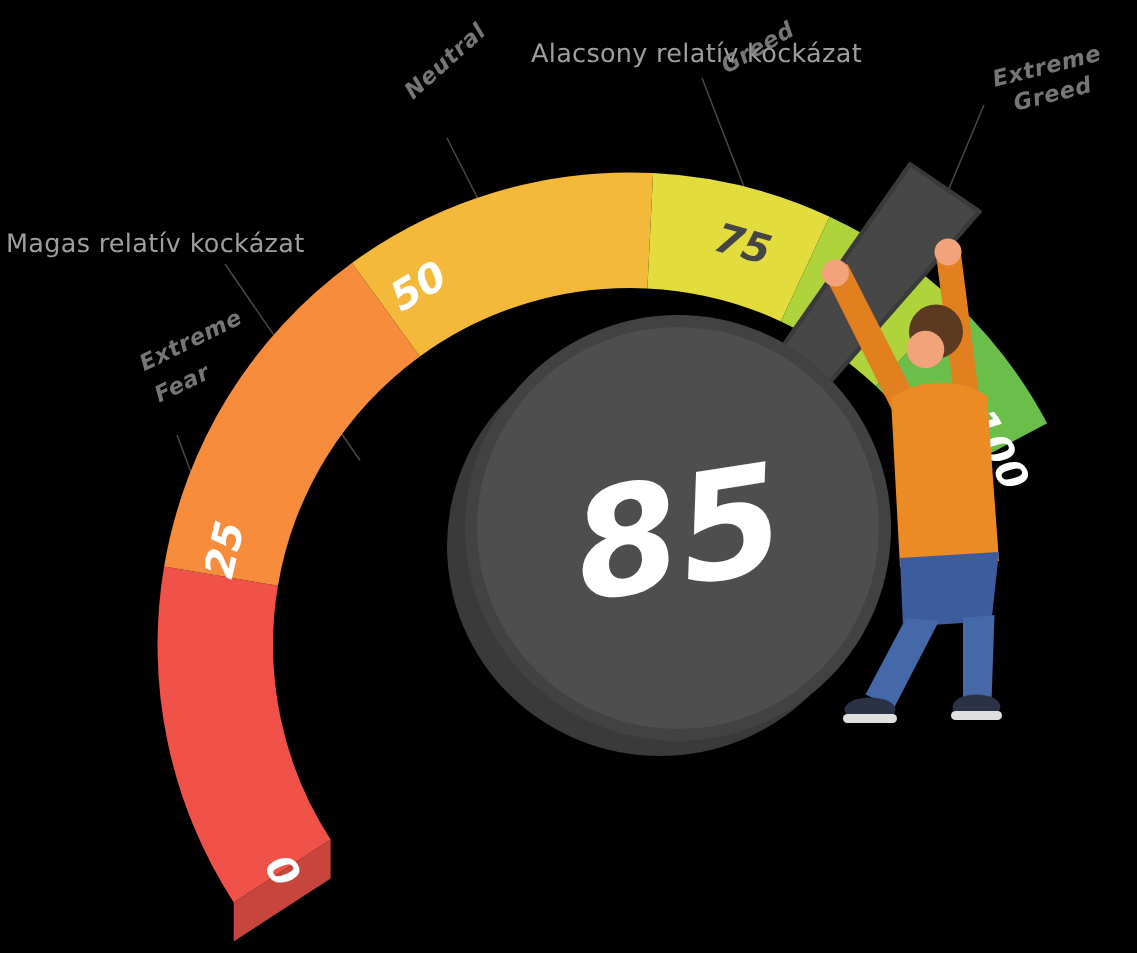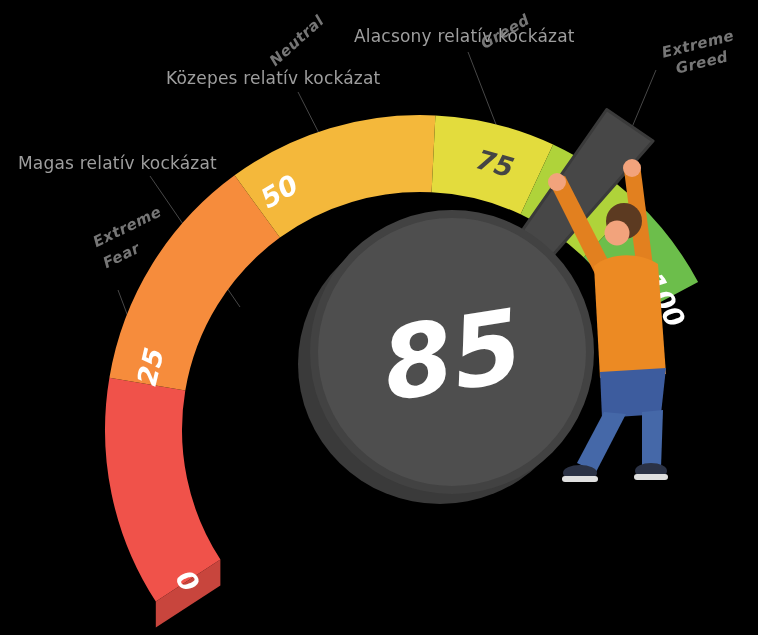--- a/index.html
+++ b/index.html
@@ -10,21 +10,21 @@
   }
   .stage { position:relative; width:758px; height:635px; background:#000; }
   .stage > svg { position:absolute; left:0; top:0; }
 
   .risk-label {
     position:absolute; color:#9e9e9e; font-size:17px; letter-spacing:.2px;
     white-space:nowrap;
   }
   .lbl-alacsony { left:354px; top:26px; }
   .lbl-kozepes  { left:166px; top:68px; }
-  .lbl-magas    { left:18px;   top:153px; }
+  .lbl-magas    { left:4px;   top:153px; }
   .lbl-abszolut { left:2px;   top:263px; }
 
   .wm {
     position:absolute; color:#8b8b8b; font-style:italic; font-weight:bold;
     font-size:15px; opacity:.85; letter-spacing:.5px; white-space:nowrap;
     transform-origin:left center;
   }
   .wm-neutral { left:272px; top:54px;  transform:rotate(-42deg); }
   .wm-greed   { left:482px; top:36px;  transform:rotate(-30deg); }
   .wm-xg1     { left:662px; top:44px;  transform:rotate(-14deg); }
@@ -98,21 +98,20 @@
       <path d="M604,412 L626,414 L596,472 L577,463 Z" fill="#4568A8"></path>
       <path d="M642,412 L663,410 L661,468 L642,468 Z" fill="#4568A8"></path>
       <ellipse cx="580" cy="473" rx="17" ry="8" fill="#2B3245"></ellipse>
       <rect x="562" y="476" width="36" height="6" rx="3" fill="#DFDFDF"></rect>
       <ellipse cx="651" cy="471" rx="16" ry="8" fill="#2B3245"></ellipse>
       <rect x="634" y="474" width="34" height="6" rx="3" fill="#DFDFDF"></rect>
     </g>
   </svg>
 
   <div class="risk-label lbl-alacsony">Alacsony relatív kockázat</div>
-  <div class="risk-label lbl-kozepes">Közepes relatív kockázat</div>
   <div class="risk-label lbl-magas">Magas relatív kockázat</div>
 
   <span class="wm wm-neutral">Neutral</span>
   <span class="wm wm-greed">Greed</span>
   <span class="wm wm-xg1">Extreme</span>
   <span class="wm wm-xg2">Greed</span>
   <span class="wm wm-xf1">Extreme</span>
   <span class="wm wm-xf2">Fear</span>
 </div>
 

